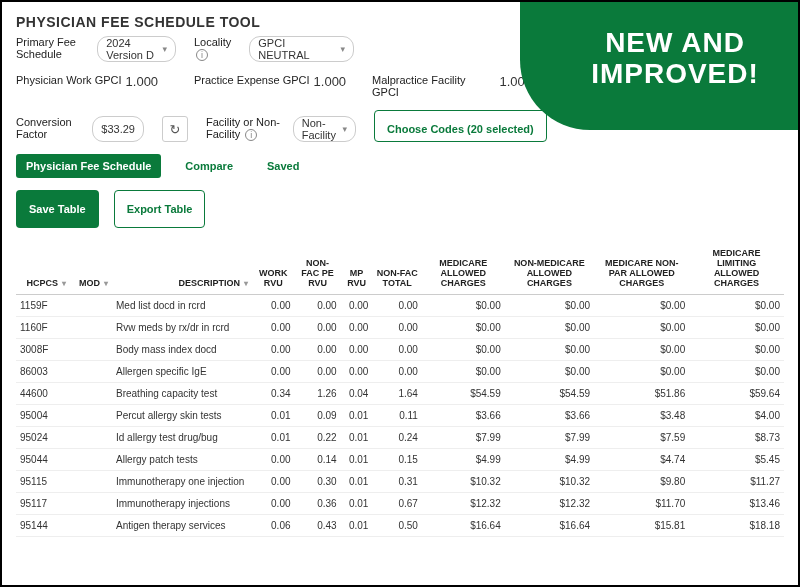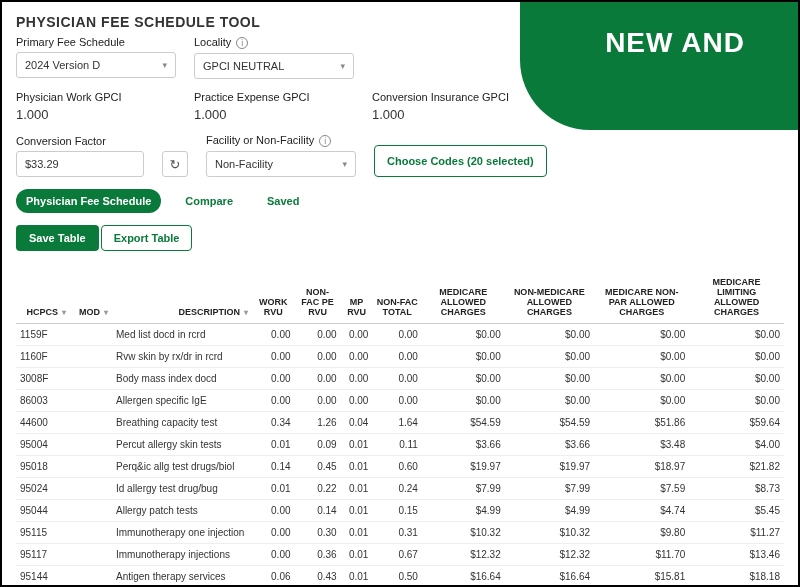--- a/index.html
+++ b/index.html
@@ -1,48 +1,49 @@
 <!DOCTYPE html>
 <html><head>
 <meta charset="utf-8">
 <style>
 * { box-sizing: border-box; margin: 0; padding: 0; }
 body { font-family: Arial, sans-serif; font-size: 12px; background: #fff; color: #333; width: 800px; height: 587px; border: 2px solid #000; position: relative; overflow: hidden; }
 .ribbon { position: absolute; top: -2px; right: -2px; width: 280px; height: 130px; background: #0a7a3b; color: #fff; font-weight: 800; font-size: 28px; line-height: 1.1; text-align: center; padding: 28px 10px 0 40px; border-bottom-left-radius: 70px; letter-spacing: 1px; z-index: 10; }
 .container { padding: 12px 14px; }
 h1 { font-size: 14px; font-weight: 700; letter-spacing: .5px; margin-bottom: 6px; }
 .row { display: flex; gap: 18px; margin-bottom: 12px; }
-.field { display: flex; flex-direction: column; gap: 4px; }
+.field { display: flex; flex-direction: row; gap: 4px; }
 .field label { font-size: 11px; color: #222; }
 .info-icon { display: inline-block; width: 12px; height: 12px; border: 1px solid #888; border-radius: 50%; font-size: 9px; line-height: 10px; text-align: center; color: #888; margin-left: 2px; }
-.select, .input { border: 1px solid #ccc; border-radius: 3px; padding: 5px 8px; font-size: 11px; background: #fff; display: flex; align-items: center; justify-content: space-between; height: 26px; }
+.select, .input { border: 1px solid #ccc; border-radius: 11px; padding: 5px 8px; font-size: 11px; background: #fff; display: flex; align-items: center; justify-content: space-between; height: 26px; }
 .select { cursor: pointer; }
 .chev { font-size: 9px; color: #888; margin-left: 6px; }
 .reload { width: 26px; height: 26px; border: 1px solid #ccc; border-radius: 3px; display: flex; align-items: center; justify-content: center; cursor: pointer; font-size: 13px; color: #555; }
 .val { font-size: 13px; color: #333; }
-.btn { border-radius: 4px; padding: 6px 12px; font-size: 11px; font-weight: 600; cursor: pointer; border: 1px solid transparent; }
+.btn { border-radius: 4px; padding: 12px 12px; font-size: 11px; font-weight: 600; cursor: pointer; border: 1px solid transparent; }
 .btn-outline-green { border-color: #0a7a3b; color: #0a7a3b; background: #fff; }
 .tabs { display: flex; gap: 14px; margin: 10px 0 12px; align-items: center; }
-.tab { font-size: 11px; font-weight: 600; color: #0a7a3b; padding: 6px 10px; border-radius: 12px; cursor: pointer; }
+.tab { font-size: 11px; font-weight: 600; color: #0a7a3b; padding: 6px 10px; border-radius: 3px; cursor: pointer; }
 .tab.active { background: #0a7a3b; color: #fff; }
-.actions { display: flex; gap: 2px; margin-bottom: 20px; }
+.actions { display: flex; gap: 15px; margin-bottom: 14px; }
 .btn-green { background: #0a7a3b; color: #fff; }
 .table-wrap { overflow-x: auto; }
 table { width: 100%; border-collapse: collapse; font-size: 10px; }
 thead th { text-align: right; padding: 6px 4px; border-bottom: 1px solid #ccc; vertical-align: bottom; font-size: 9px; color: #222; font-weight: 700; }
 thead th.num { text-align: center; }
 .funnel { display: inline-block; margin-left: 4px; font-size: 8px; color: #999; cursor: pointer; }
 tbody td { padding: 5px 4px; border-bottom: 1px solid #eee; white-space: nowrap; }
 tbody td.num { text-align: right; }
 </style>
 </head>
 <body>
 
 <div class="ribbon">
   <div>NEW AND</div>
+  <div>IMPROVED!</div>
 </div>
 
 <div class="container">
   <h1>PHYSICIAN FEE SCHEDULE TOOL</h1>
 
   <div class="row">
     <div class="field" style="width:160px">
       <label>Primary Fee Schedule</label>
       <div class="select">
         <span>2024 Version D</span>
@@ -61,21 +62,21 @@
   <div class="row">
     <div class="field" style="width:160px">
       <label>Physician Work GPCI</label>
       <div class="val">1.000</div>
     </div>
     <div class="field" style="width:160px">
       <label>Practice Expense GPCI</label>
       <div class="val">1.000</div>
     </div>
     <div class="field" style="width:160px">
-      <label>Conversion Insurance GPCI</label>
+      <label>Malpractice Facility GPCI</label>
       <div class="val">1.000</div>
     </div>
   </div>
 
   <div class="row" style="align-items:flex-end">
     <div class="field" style="width:128px">
       <label>Conversion Factor</label>
       <div class="input">
         <span>$33.29</span>
       </div>
@@ -129,21 +130,21 @@
             <td class="num">0.00</td>
             <td class="num">0.00</td>
             <td class="num">$0.00</td>
             <td class="num">$0.00</td>
             <td class="num">$0.00</td>
             <td class="num">$0.00</td>
           </tr>
           <tr>
             <td>1160F</td>
             <td></td>
-            <td>Rvw skin by rx/dr in rcrd</td>
+            <td>Rvw meds by rx/dr in rcrd</td>
             <td class="num">0.00</td>
             <td class="num">0.00</td>
             <td class="num">0.00</td>
             <td class="num">0.00</td>
             <td class="num">$0.00</td>
             <td class="num">$0.00</td>
             <td class="num">$0.00</td>
             <td class="num">$0.00</td>
           </tr>
           <tr>
@@ -192,33 +193,20 @@
             <td class="num">0.01</td>
             <td class="num">0.09</td>
             <td class="num">0.01</td>
             <td class="num">0.11</td>
             <td class="num">$3.66</td>
             <td class="num">$3.66</td>
             <td class="num">$3.48</td>
             <td class="num">$4.00</td>
           </tr>
           <tr>
-            <td>95018</td>
-            <td></td>
-            <td>Perq&amp;ic allg test drugs/biol</td>
-            <td class="num">0.14</td>
-            <td class="num">0.45</td>
-            <td class="num">0.01</td>
-            <td class="num">0.60</td>
-            <td class="num">$19.97</td>
-            <td class="num">$19.97</td>
-            <td class="num">$18.97</td>
-            <td class="num">$21.82</td>
-          </tr>
-          <tr>
             <td>95024</td>
             <td></td>
             <td>Id allergy test drug/bug</td>
             <td class="num">0.01</td>
             <td class="num">0.22</td>
             <td class="num">0.01</td>
             <td class="num">0.24</td>
             <td class="num">$7.99</td>
             <td class="num">$7.99</td>
             <td class="num">$7.59</td>

